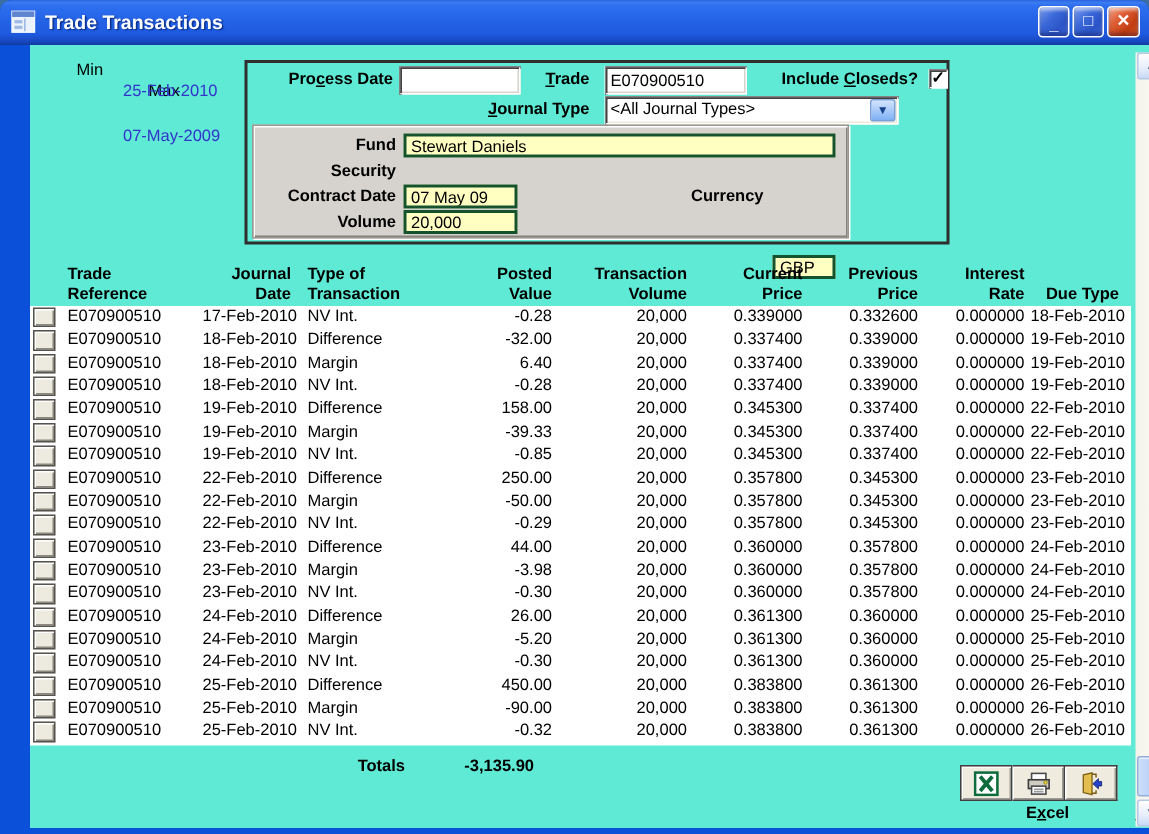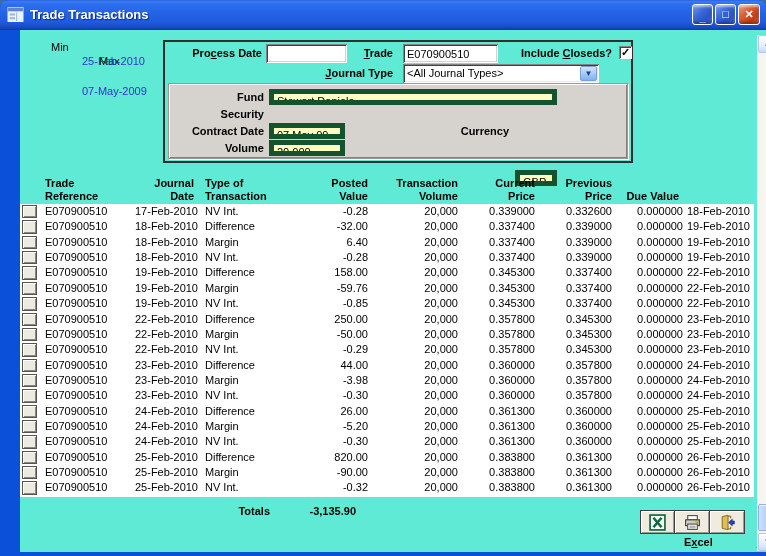--- a/index.html
+++ b/index.html
@@ -51,30 +51,30 @@
 
   
   .sunken {
     position:absolute; background:#fff; border:0;
     box-shadow:inset 1px 1px 0 #848284, inset -1px -1px 0 #fff,
                inset 2px 2px 0 #424142, inset -2px -2px 0 #D6D3CE;
     font-family:"Liberation Sans",sans-serif; font-size:11px; padding:2px 4px; color:#000;
   }
   
   .yfield {
-    position:absolute; background:#FFFFC2; border:5px solid #14532d;
+    position:absolute; background:#FFFFC2; border:2px solid #14532d;
     font-size:11px; line-height:13px; padding:1px 3px; color:#000; white-space:nowrap; overflow:hidden;
   }
 
   .groupbox {
     position:absolute; left:143px; top:10px; width:470px; height:123px;
     border:2px solid #2F2F2F;
   }
   .panel {
-    position:absolute; left:148px; top:53px; width:460px; height:76px;
+    position:absolute; left:148px; top:53px; width:398px; height:76px;
     background:#D6D3CE;
     box-shadow:inset 1px 1px 0 #fff, inset -1px -1px 0 #84827C, 1px 1px 0 #fff;
     border:1px solid #9B988F;
   }
 
   
   .combo {
     position:absolute; left:383px; top:34px; width:196px; height:19px;
     background:#fff;
     box-shadow:inset 1px 1px 0 #848284, inset -1px -1px 0 #fff,
@@ -217,21 +217,22 @@
 
     <div class="thead grid-cols">
       <div></div>
       <div class="hc al"><span>Trade</span><br><span>Reference</span></div>
       <div class="hc ar"><span>Journal</span><br><span>Date</span></div>
       <div class="hc al"><span>Type of</span><br><span>Transaction</span></div>
       <div class="hc ar"><span>Posted</span><br><span>Value</span></div>
       <div class="hc ar"><span>Transaction</span><br><span>Volume</span></div>
       <div class="hc ar"><span>Current</span><br><span>Price</span></div>
       <div class="hc ar"><span>Previous</span><br><span>Price</span></div>
-      <div class="hc ar-due"><span></span><br><span>Due Value</span></div>
+      <div class="hc ar"><span>Interest</span><br><span>Rate</span></div>
+      <div class="hc ar-due"><span></span><br><span>Due Type</span></div>
     </div>
 
     <div class="databody">
   <div class="trow grid-cols">
     <div class="selcell">
             <div class="selbox"></div>
           </div>
     <div class="al">E070900510</div>
     <div class="ar">17-Feb-2010</div>
     <div class="al">NV Int.</div>
@@ -303,21 +304,21 @@
     <div class="ar-due">22-Feb-2010</div>
   </div>
 
   <div class="trow grid-cols">
     <div class="selcell">
             <div class="selbox"></div>
           </div>
     <div class="al">E070900510</div>
     <div class="ar">19-Feb-2010</div>
     <div class="al">Margin</div>
-    <div class="ar">-59.76</div>
+    <div class="ar">-39.33</div>
     <div class="ar">20,000</div>
     <div class="ar">0.345300</div>
     <div class="ar">0.337400</div>
     <div class="ar">0.000000</div>
     <div class="ar-due">22-Feb-2010</div>
   </div>
 
   <div class="trow grid-cols">
     <div class="selcell">
             <div class="selbox"></div>
@@ -468,21 +469,21 @@
     <div class="ar-due">25-Feb-2010</div>
   </div>
 
   <div class="trow grid-cols">
     <div class="selcell">
             <div class="selbox"></div>
           </div>
     <div class="al">E070900510</div>
     <div class="ar">25-Feb-2010</div>
     <div class="al">Difference</div>
-    <div class="ar">820.00</div>
+    <div class="ar">450.00</div>
     <div class="ar">20,000</div>
     <div class="ar">0.383800</div>
     <div class="ar">0.361300</div>
     <div class="ar">0.000000</div>
     <div class="ar-due">26-Feb-2010</div>
   </div>
 
   <div class="trow grid-cols">
     <div class="selcell">
             <div class="selbox"></div>

